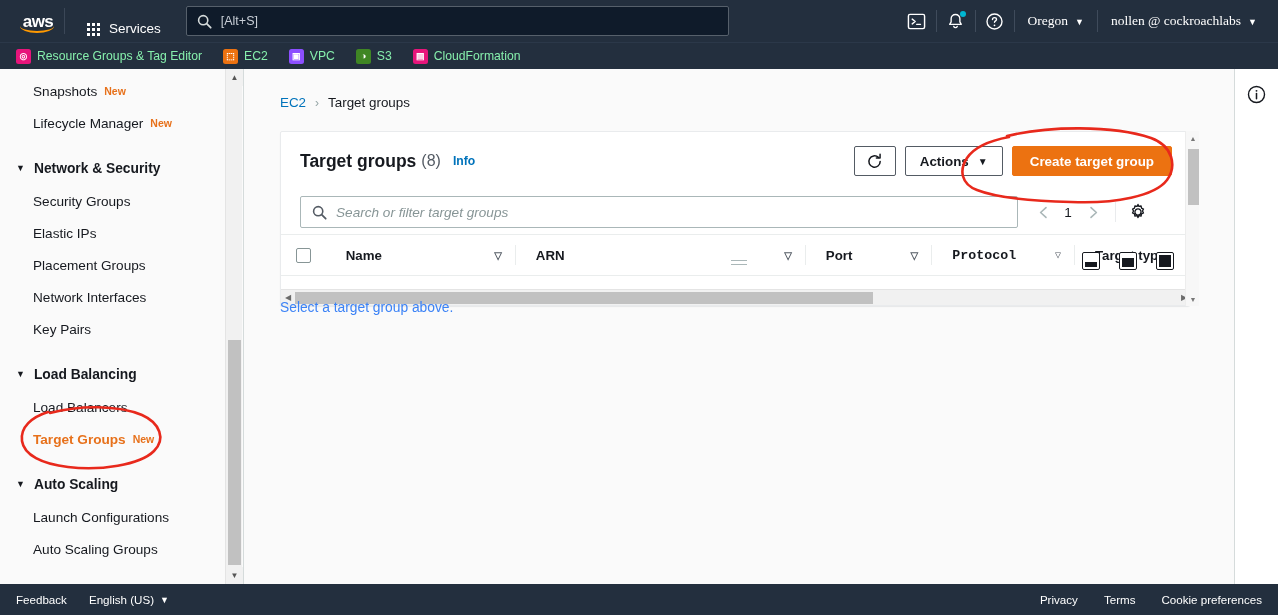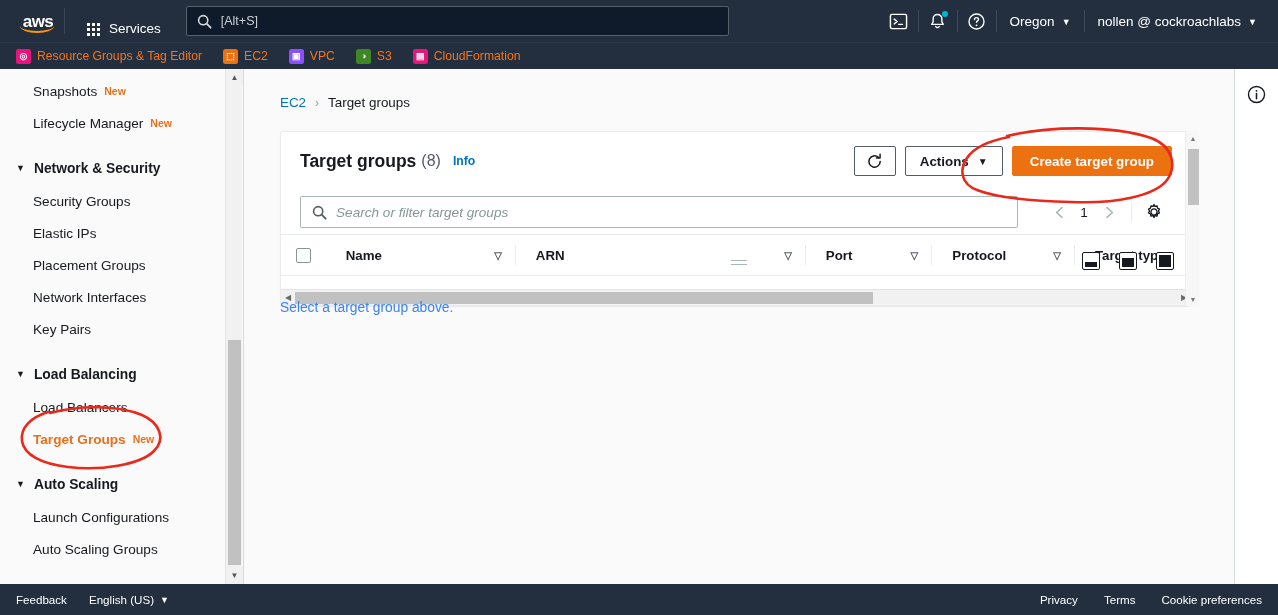--- a/index.html
+++ b/index.html
@@ -45,21 +45,21 @@
     margin-left: 14px; width: 543px; height: 30px; position: relative;
     background: #0f1b2a; border: 1px solid #56606b; border-radius: 2px;
     display: flex; align-items: center; cursor: text;
   }
   .searchwrap svg { margin: 0 9px 0 10px; flex: 0 0 auto; }
   .search-ph {
     color: #b6bec9; font-size: 13.5px; font-style: italic; flex: 1 1 auto;
     white-space: nowrap; overflow: hidden;
   }
   .search-alt { color: #c8ced6; font-size: 12.5px; margin-right: 11px; font-style: normal; }
-  .nav-right { margin-left: auto; display: flex; align-items: center; height: 42px; }
+  .nav-right { margin-left: auto; display: flex; align-items: center; height: 42px; font-family: Liberation Serif, serif; }
   .nav-ico {
     width: 38px; height: 42px; display: flex; align-items: center; justify-content: center;
     cursor: pointer; position: relative;
   }
   .nav-sep { width: 1px; height: 22px; background: #3f4b5b; }
   .bell-dot {
     position: absolute; top: 11px; right: 9px; width: 6px; height: 6px;
     border-radius: 50%; background: #00b7d3;
   }
   .nav-text {
@@ -76,21 +76,21 @@
   }
   .fav {
     display: flex; align-items: center; gap: 6px; margin-right: 17px;
     cursor: pointer; height: 22px; padding: 0 2px;
   }
   .fav-ico {
     width: 15px; height: 15px; border-radius: 2.5px; flex: 0 0 auto;
     display: flex; align-items: center; justify-content: center;
     color: #fff; font-size: 9px; font-weight: 700; line-height: 1;
   }
-  .fav-label { color: #f97316; font-size: 12.2px; white-space: nowrap; }
+  .fav-label { color: #86efac; font-size: 12.2px; white-space: nowrap; }
 
   
   .sidebar {
     position: absolute; top: 69px; left: 0; width: 244px; height: 515px;
     background: #fafafa; border-right: 1px solid #d5dbdb; overflow: hidden;
   }
   .side-inner { position: absolute; top: 0; left: 0; width: 224px; padding-top: 0; }
   .side-item {
     display: flex; align-items: center; gap: 7px;
     padding: 0 0 0 33px; height: 32px; cursor: pointer;
@@ -153,21 +153,21 @@
     display: flex; align-items: center; justify-content: center; padding: 0 14px;
     font-family: "Liberation Sans", sans-serif; white-space: nowrap;
   }
   .btn.icon-only { width: 42px; padding: 0; }
   .btn.primary {
     background: #ec7211; border-color: #ec7211; color: #ffffff; padding: 0 17px;
   }
   .btn .caret2 { font-size: 10px; margin-left: 9px; }
 
   .filterbar {
-    display: flex; align-items: center; padding: 0 17px 0 19px; gap: 16px; height: 44px;
+    display: flex; align-items: center; padding: 0 17px 0 19px; gap: 0; height: 44px;
   }
   .searchbox {
     width: 718px; height: 32px; border: 1px solid #aab7b8; border-radius: 2px;
     background: #fff; display: flex; align-items: center; cursor: text;
   }
   .searchbox svg { margin: 0 9px 0 11px; flex: 0 0 auto; }
   .searchbox .ph { color: #879596; font-size: 13.6px; font-style: italic; }
   .pager { display: flex; align-items: center; margin-left: 10px; }
   .pg-arrow {
     width: 30px; height: 30px; display: flex; align-items: center; justify-content: center;
@@ -495,21 +495,21 @@
           <div class="th" style="width: 305px;">
             <span style="padding-left: 20px;">ARN</span>
             <span class="sorticon">▽</span>
             <span class="sep"></span>
           </div>
           <div class="th" style="width: 133px;">
             <span style="padding-left: 20px;">Port</span>
             <span class="sorticon">▽</span>
             <span class="sep"></span>
           </div>
-          <div class="th" style="width: 150px;">
+          <div class="th" style="width: 150px; font-family: Liberation Mono, monospace;">
             <span style="padding-left: 20px;">Protocol</span>
             <span class="sorticon">▽</span>
             <span class="sep"></span>
           </div>
           <div class="th" style="width: 120px;">
             <span style="padding-left: 20px;">Target type</span>
           </div>
         </div>
 
       <div class="hscroll-track">

